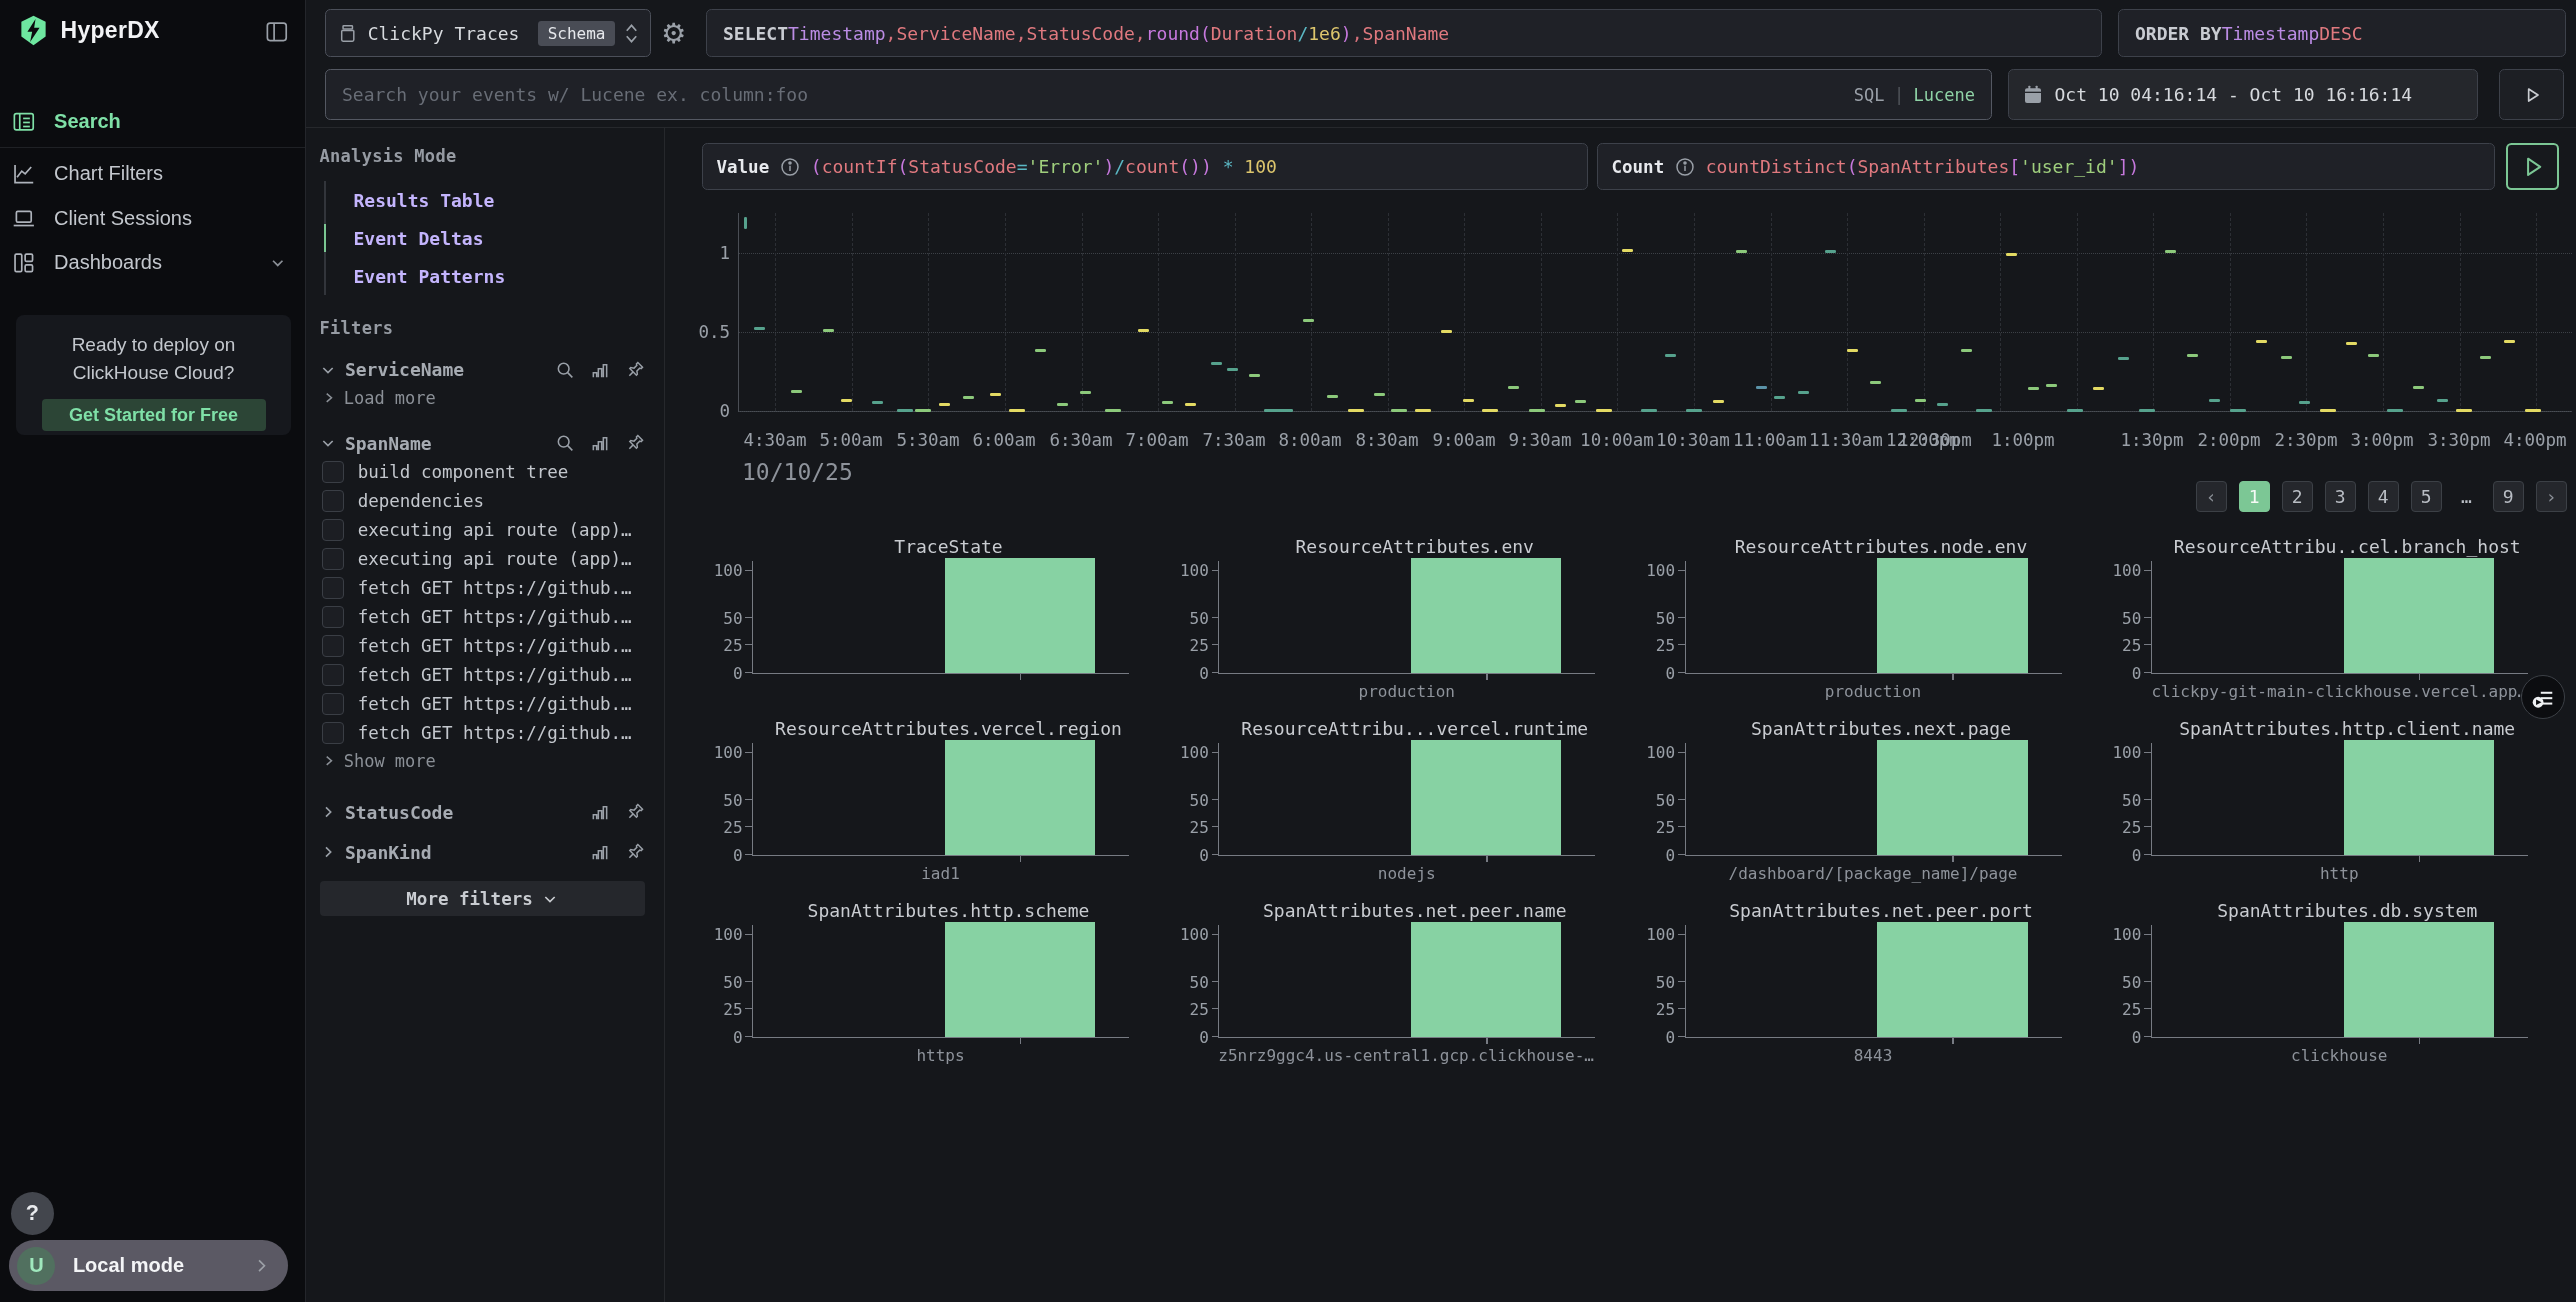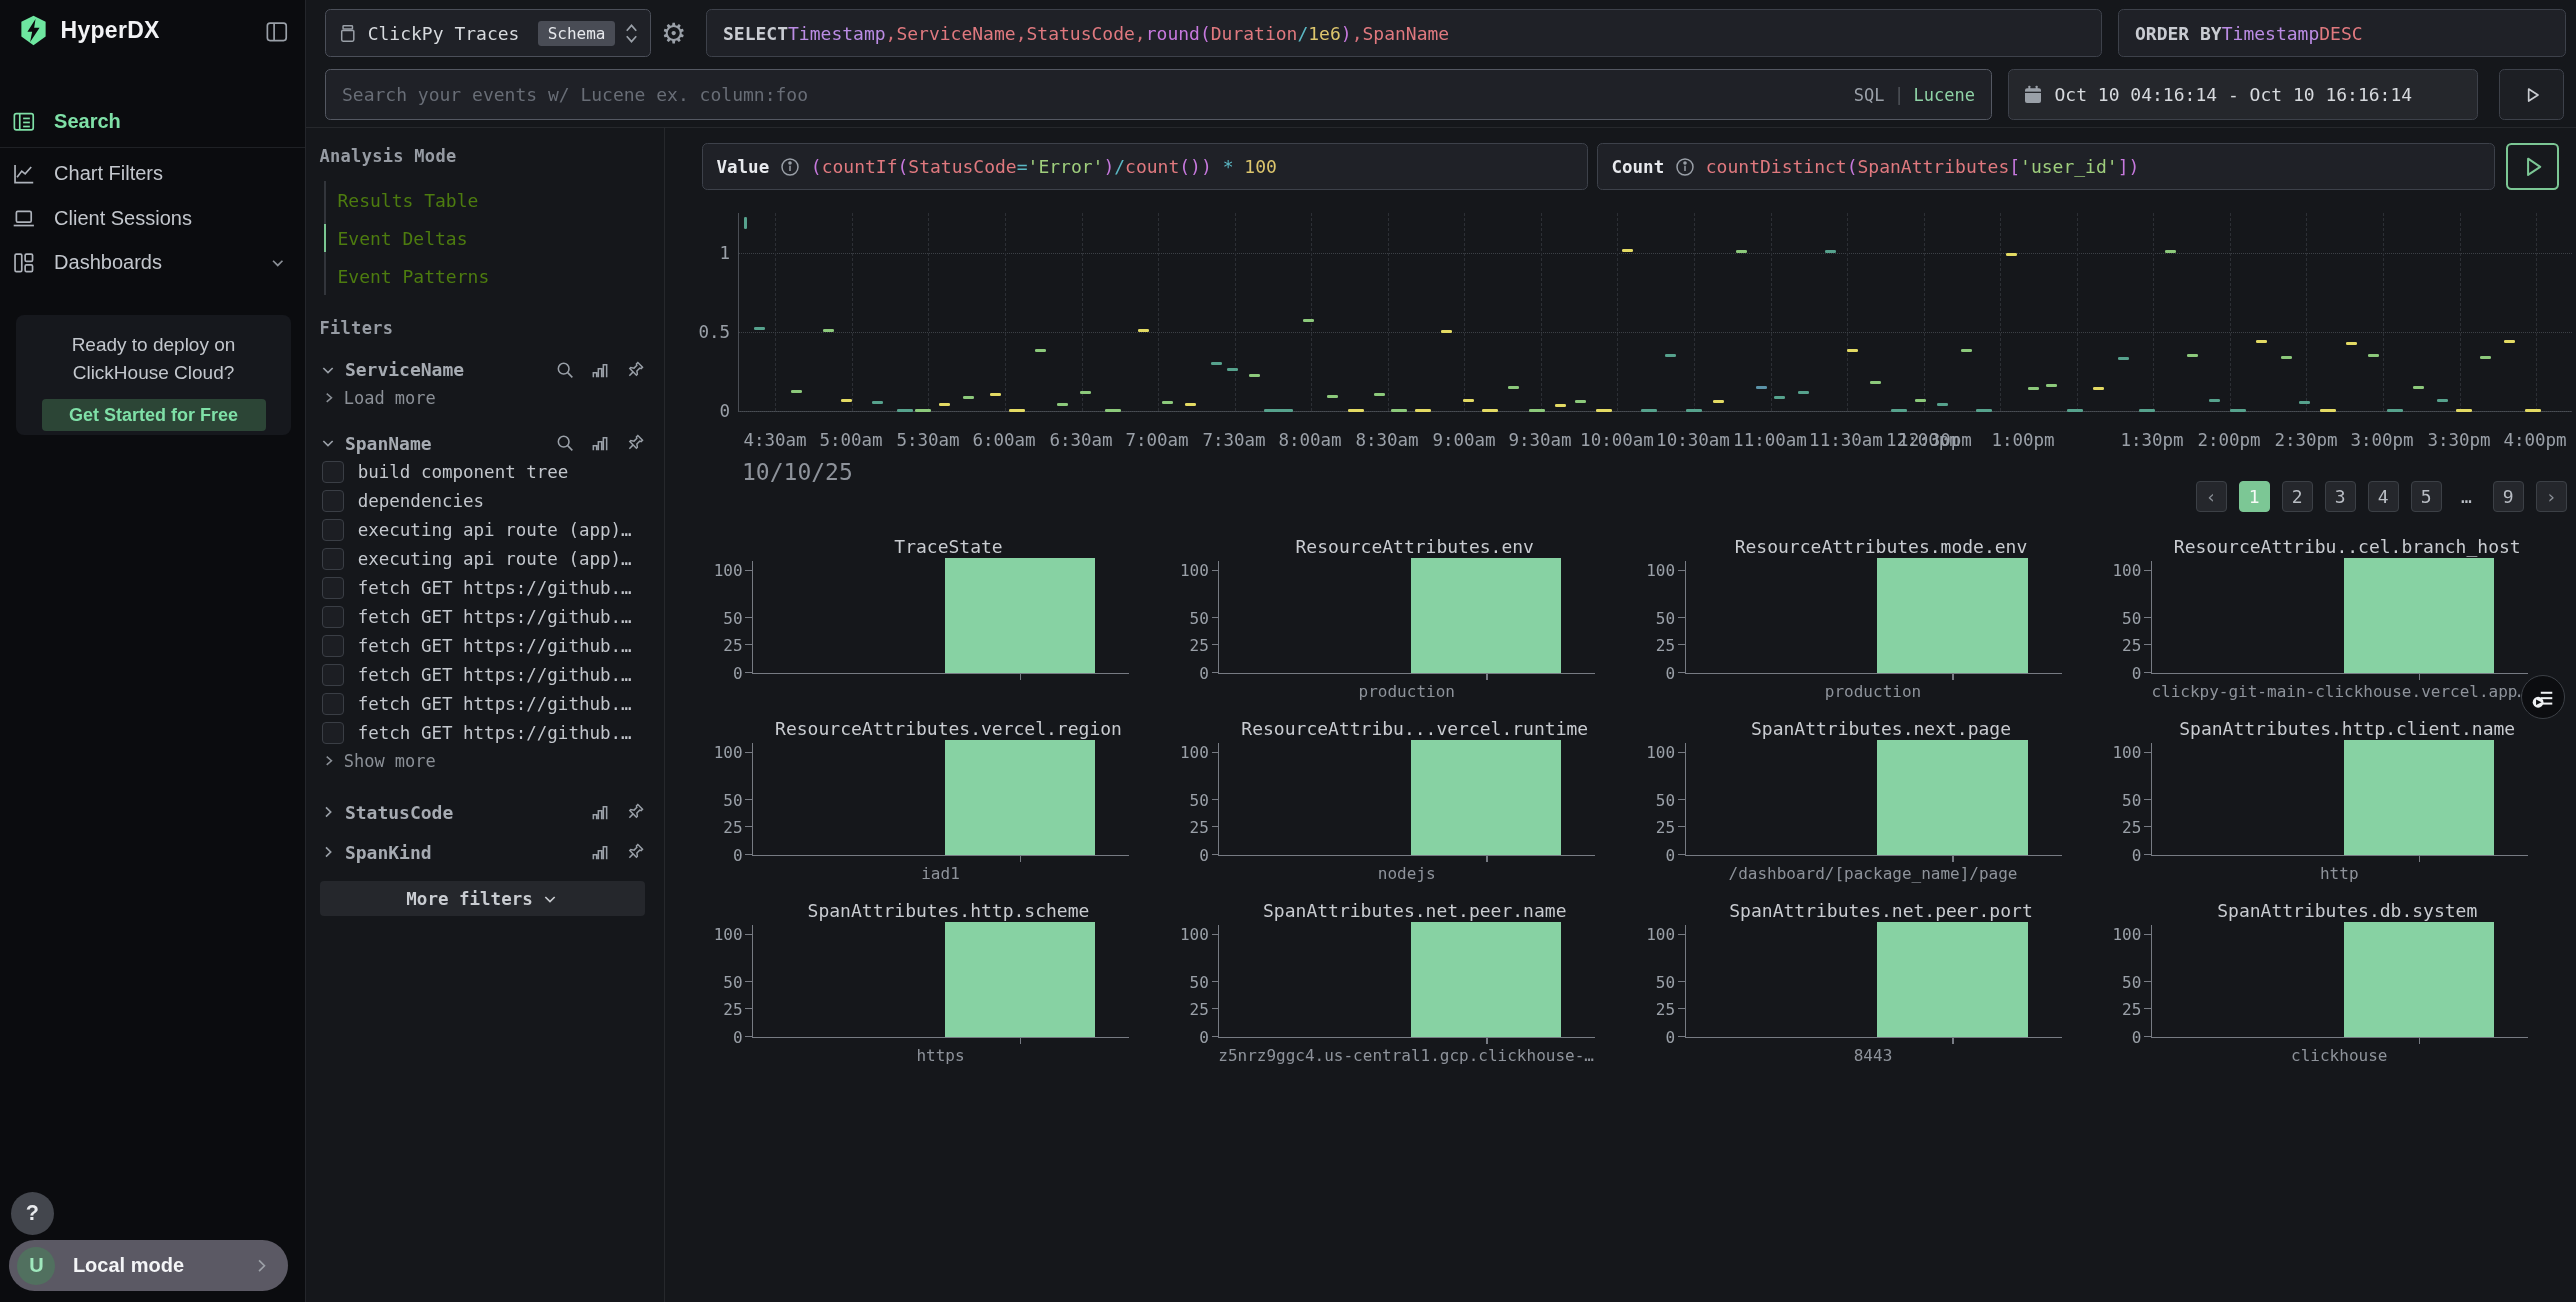--- a/index.html
+++ b/index.html
@@ -33,22 +33,22 @@
   .avatar { width:38px; height:38px; border-radius:50%; background:#51705f; color:#9fe8bd;
     font-weight:bold; font-size:20px; display:flex; align-items:center; justify-content:center; }
   .user-label { font-size:20px; font-weight:bold; color:#f4f5f7; }
   .pill-chev { margin-left:auto; margin-right:17.5px; }
 
   
   .filter-panel { position:absolute; left:306px; top:127px; bottom:0; width:359px;
     border-right:0.7px solid #26282c; padding:19px 19px 0 13.5px; z-index:4; }
   .panel-label { font-size:17px; font-weight:bold; color:#969ba3; letter-spacing:0.3px; }
   .rail-list { margin:15px 0 23px 4px; border-left:2px solid #32353b; }
-  .rail-item { position:relative; height:38px; display:flex; align-items:center; padding-left:12px;
-    font-size:18px; color:#4d7c0f; cursor:pointer; }
+  .rail-item { position:relative; height:38px; display:flex; align-items:center; padding-left:28px;
+    font-size:18px; color:#c4b5fd; cursor:pointer;font-weight:bold; }
   .rail-item.active::before { content:''; position:absolute; left:-2px; top:4.7px; bottom:4.7px; width:2px; background:#7ac692; }
   .fgroup { margin-top:17.5px; }
   .fgroup-header { display:flex; align-items:center; gap:9.4px; height:28px; }
   .fgroup-name { font-size:18px; font-weight:bold; color:#a6abb2; cursor:pointer; }
   .fgroup-icons { margin-left:auto; display:flex; gap:15px; align-items:center; }
   .fgroup-icons svg { cursor:pointer; }
   .filter-item { display:flex; align-items:center; gap:13.5px; height:29px; padding-left:2.7px; cursor:pointer; }
   .checkbox { width:22px; height:22px; border-radius:4px; background:#1c1e23; border:1.3px solid #3a3e45; flex:none; }
   .filter-item-label { font-size:17.5px; color:#c3c7cd; white-space:nowrap; overflow:hidden; text-overflow:ellipsis; }
   .more-link { display:flex; align-items:center; gap:8px; height:28px; font-size:17px; color:#8b9097; cursor:pointer; padding-left:2.7px; }
@@ -639,21 +639,21 @@
           <span class="yt" style="top: 111px;"></span>
         </div>
         <div class="mini-plot">
           <div class="mini-bar"></div>
           <div class="mini-xtick"></div>
         </div>
       </div>
       <div class="mini-xlabel">production</div>
     </div>
     <div class="mini-cell">
-      <div class="mini-title">ResourceAttributes.mode.env</div>
+      <div class="mini-title">ResourceAttributes.node.env</div>
       <div class="mini-plotwrap">
         <div class="mini-ylabels">
           <span class="yl" style="top: 9.4px;">100</span>
           <span class="yt" style="top: 8.8px;"></span>
           <span class="yl" style="top: 57px;">50</span>
           <span class="yt" style="top: 56px;"></span>
           <span class="yl" style="top: 84px;">25</span>
           <span class="yt" style="top: 83px;"></span>
           <span class="yl" style="top: 112px;">0</span>
           <span class="yt" style="top: 111px;"></span>

